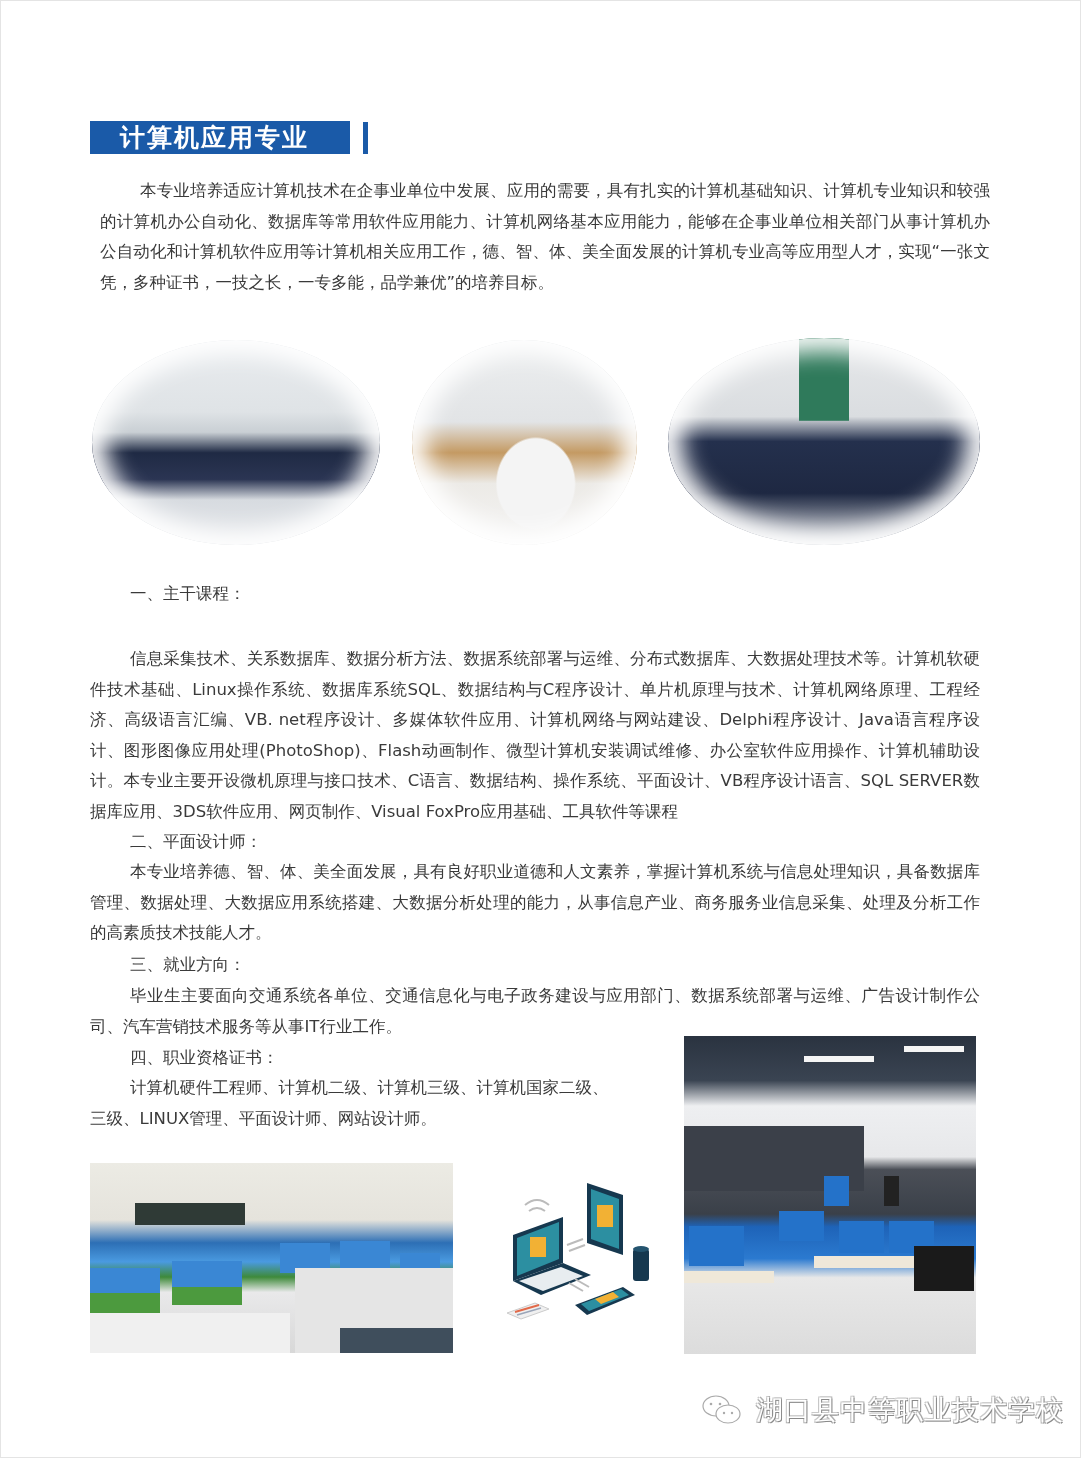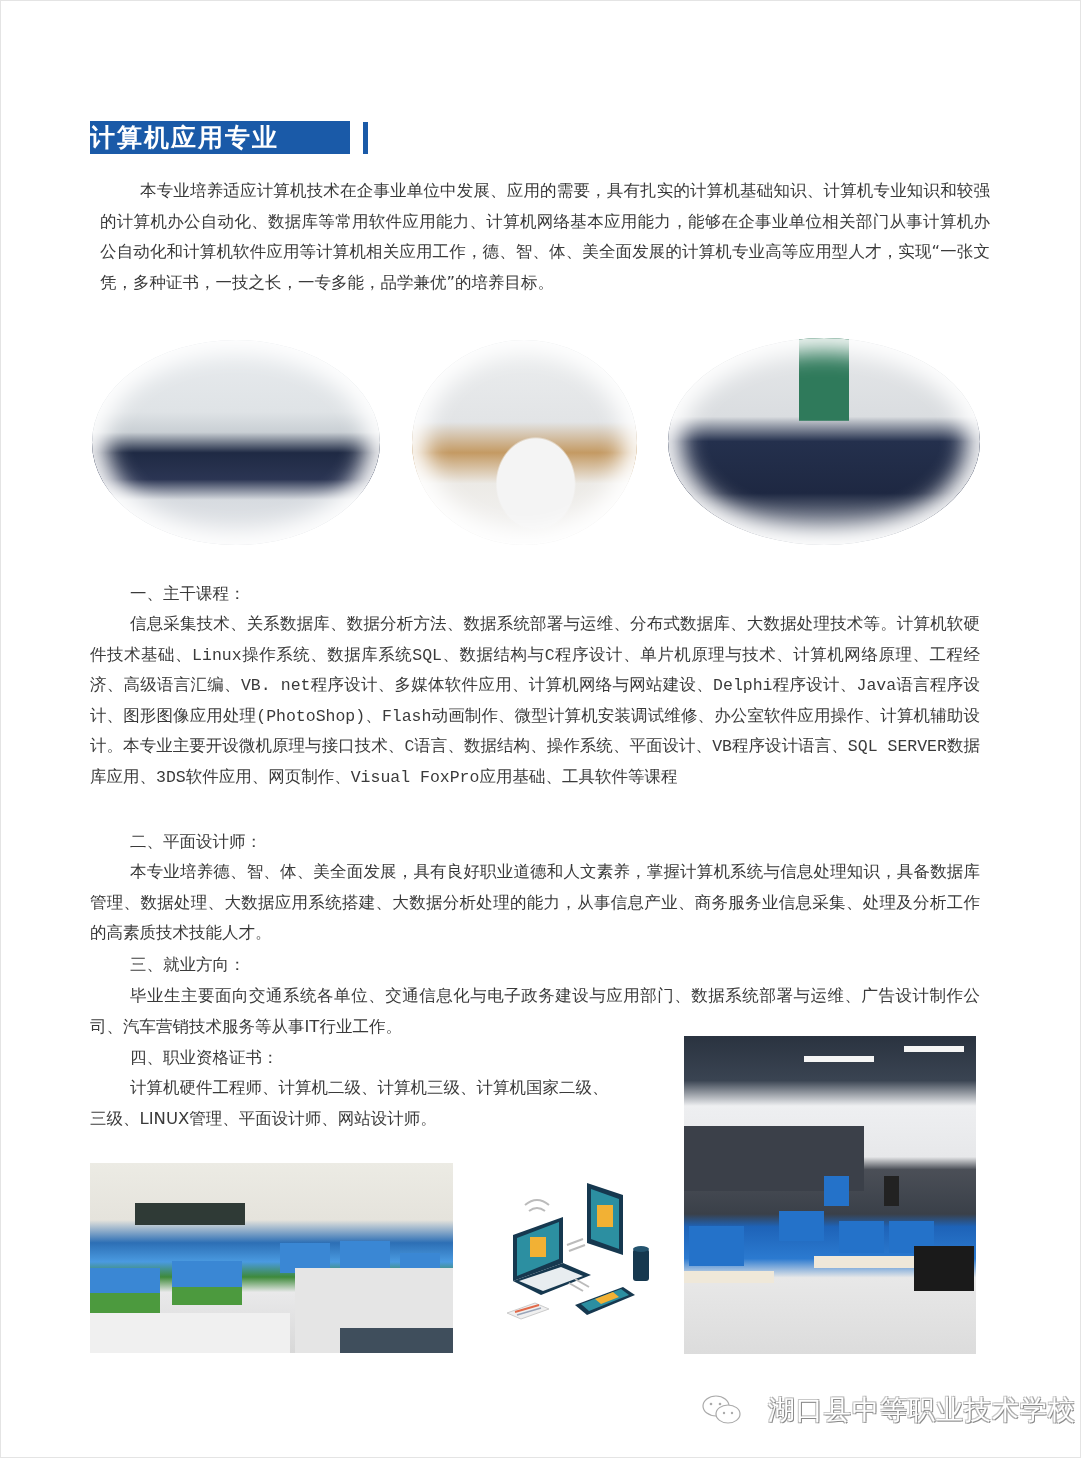--- a/index.html
+++ b/index.html
@@ -6,21 +6,21 @@
   body {
     width: 1081px; height: 1458px; background: #ffffff; position: relative; overflow: hidden;
     font-family: "DejaVu Sans", "Liberation Sans", sans-serif; color: #333333;
   }
   .page-border { position: absolute; left: 0; top: 0; width: 1079px; height: 1456px; border: 1px solid #e4e4e4; }
 
   
   .title-banner {
     position: absolute; left: 90px; top: 121px; width: 260px; height: 33px;
     background: #1a5aa8; color: #ffffff; font-size: 25px; font-weight: bold;
-    letter-spacing: 2px; line-height: 33px; box-sizing: border-box;
+    letter-spacing: 2px; line-height: 33px; padding-left: 30px; box-sizing: border-box;
   }
   .title-bar { position: absolute; left: 363px; top: 122px; width: 5px; height: 32px; background: #1a5aa8; }
 
   .para { position: absolute; left: 90px; width: 890px; font-size: 16.5px; line-height: 30.5px; color: #3a3a3a; margin: 0; text-align: justify; }
   .indent { text-indent: 40px; }
   .heading { position: absolute; left: 130px; font-size: 16.5px; line-height: 30px; color: #3a3a3a; }
 
   
   .oval { position: absolute; border-radius: 50%; overflow: hidden; }
   .oval::after { content: ""; position: absolute; inset: 0; border-radius: 50%;
@@ -42,40 +42,40 @@
     background:
       linear-gradient(180deg, #ecebe4 0%, #e5e3dc 30%, #2d6fb5 42%, #4a9ae0 52%, #3e8a3a 60%, #e9e9ea 68%, #d8d8d8 100%); }
   .photo-lab-right { left: 684px; top: 1036px; width: 292px; height: 318px;
     background:
       linear-gradient(180deg, #2a3340 0%, #3a4452 14%, #eeeff1 22%, #e7e8ea 38%, #4b4f57 42%, #3a4049 56%, #1e63b8 60%, #2b7ad0 70%, #e8e8e8 76%, #dcdcdc 100%); }
 
   
   .illus { position: absolute; left: 495px; top: 1175px; width: 160px; height: 160px; }
 
   
-  .watermark { position: absolute; left: 700px; top: 1390px; height: 40px; display: flex; align-items: center; gap: 24px; }
+  .watermark { position: absolute; left: 700px; top: 1390px; height: 40px; display: flex; align-items: center; gap: 12px; }
   .watermark-text { font-size: 27px; color: #ffffff; letter-spacing: 1px;
     text-shadow: 1px 1px 0 #8a8a8a, -1px -1px 0 #c9c9c9, 1px -1px 0 #b0b0b0, -1px 1px 0 #b0b0b0; }
 </style>
 </head>
 <body>
 
 <div class="page-border"></div>
 
 <div class="title-banner">计算机应用专业</div>
 <div class="title-bar"></div>
 
 <p class="para indent" style="top:176px;margin-left:10px;">本专业培养适应计算机技术在企事业单位中发展、应用的需要，具有扎实的计算机基础知识、计算机专业知识和较强的计算机办公自动化、数据库等常用软件应用能力、计算机网络基本应用能力，能够在企事业单位相关部门从事计算机办公自动化和计算机软件应用等计算机相关应用工作，德、智、体、美全面发展的计算机专业高等应用型人才，实现“一张文凭，多种证书，一技之长，一专多能，品学兼优”的培养目标。</p>
 
 <div class="oval photo-room1"></div>
 <div class="oval photo-room2"></div>
 <div class="oval photo-room3"></div>
 
 <div class="heading" style="top:579px;">一、主干课程：</div>
-<p class="para indent" style="top:610px;font-family:Liberation Mono, monospace;">信息采集技术、关系数据库、数据分析方法、数据系统部署与运维、分布式数据库、大数据处理技术等。计算机软硬件技术基础、Linux操作系统、数据库系统SQL、数据结构与C程序设计、单片机原理与技术、计算机网络原理、工程经济、高级语言汇编、VB. net程序设计、多媒体软件应用、计算机网络与网站建设、Delphi程序设计、Java语言程序设计、图形图像应用处理(PhotoShop)、Flash动画制作、微型计算机安装调试维修、办公室软件应用操作、计算机辅助设计。本专业主要开设微机原理与接口技术、C语言、数据结构、操作系统、平面设计、VB程序设计语言、SQL  SERVER数据库应用、3DS软件应用、网页制作、Visual  FoxPro应用基础、工具软件等课程</p>
+<p class="para indent" style="top:644px;">信息采集技术、关系数据库、数据分析方法、数据系统部署与运维、分布式数据库、大数据处理技术等。计算机软硬件技术基础、Linux操作系统、数据库系统SQL、数据结构与C程序设计、单片机原理与技术、计算机网络原理、工程经济、高级语言汇编、VB. net程序设计、多媒体软件应用、计算机网络与网站建设、Delphi程序设计、Java语言程序设计、图形图像应用处理(PhotoShop)、Flash动画制作、微型计算机安装调试维修、办公室软件应用操作、计算机辅助设计。本专业主要开设微机原理与接口技术、C语言、数据结构、操作系统、平面设计、VB程序设计语言、SQL  SERVER数据库应用、3DS软件应用、网页制作、Visual  FoxPro应用基础、工具软件等课程</p>
 
 <div class="heading" style="top:827px;">二、平面设计师：</div>
 <p class="para indent" style="top:857px;">本专业培养德、智、体、美全面发展，具有良好职业道德和人文素养，掌握计算机系统与信息处理知识，具备数据库管理、数据处理、大数据应用系统搭建、大数据分析处理的能力，从事信息产业、商务服务业信息采集、处理及分析工作的高素质技术技能人才。</p>
 
 <div class="heading" style="top:950px;">三、就业方向：</div>
 <p class="para indent" style="top:981px;">毕业生主要面向交通系统各单位、交通信息化与电子政务建设与应用部门、数据系统部署与运维、广告设计制作公司、汽车营销技术服务等从事IT行业工作。</p>
 
 <div class="heading" style="top:1043px;">四、职业资格证书：</div>
 <div class="heading" style="top:1073px;">计算机硬件工程师、计算机二级、计算机三级、计算机国家二级、</div>
 <div class="heading" style="top:1104px; left:90px;">三级、LINUX管理、平面设计师、网站设计师。</div>

